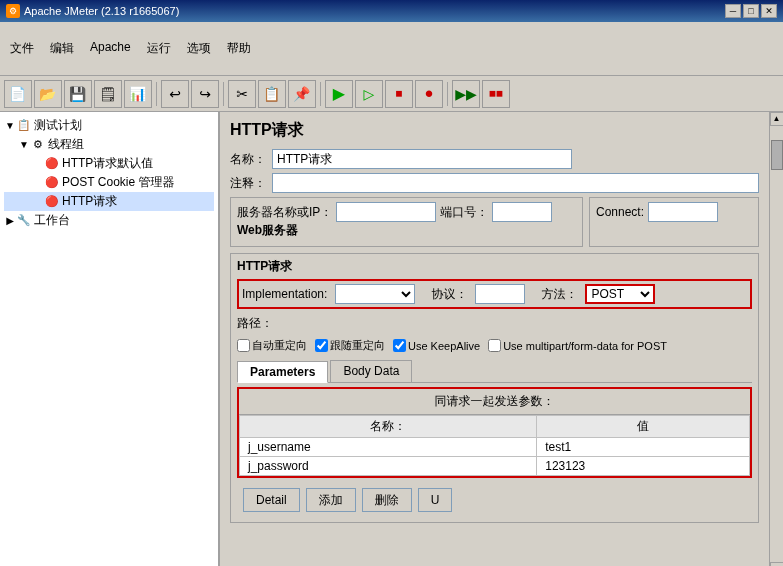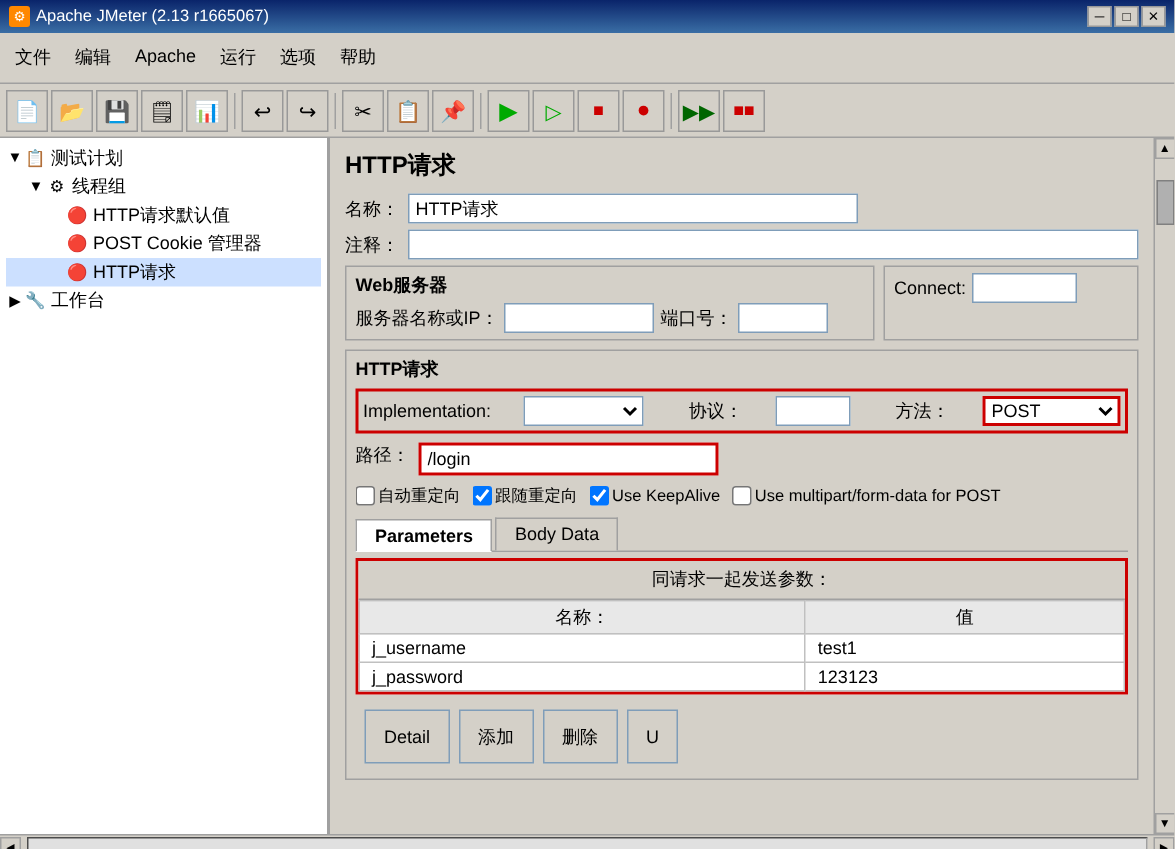--- a/index.html
+++ b/index.html
@@ -17,21 +17,21 @@
     }
     .titlebar-left { display: flex; align-items: center; gap: 4px; font-size: 11px; }
     .titlebar-icon { width: 14px; height: 14px; background: #ff8800; border-radius: 2px; display: inline-block; font-size: 9px; color: white; text-align: center; line-height: 14px; }
     .titlebar-controls { display: flex; gap: 2px; }
     .titlebar-btn { width: 16px; height: 14px; background: #d4d0c8; border: 1px solid #999; font-size: 9px; text-align: center; line-height: 12px; cursor: pointer; color: black; }
 
     
     .menubar {
       background: #d4d0c8;
       border-bottom: 1px solid #a0a0a0;
-      padding: 6px 4px;
+      padding: 16px 4px;
       display: flex;
       gap: 4px;
       font-size: 12px;
     }
     .menubar-item { padding: 2px 6px; cursor: pointer; }
 
     
     .toolbar {
       background: #d4d0c8;
       border-bottom: 1px solid #a0a0a0;
@@ -103,21 +103,21 @@
       border: 1px solid #7f9db9;
       background: white;
       padding: 2px 4px;
       font-size: 12px;
       height: 20px;
       font-family: inherit;
     }
     .form-input-wide { flex: 1; }
 
     
-    .highlight-red { border: 2px solid #cc0000 !important; justify-content: space-between; }
+    .highlight-red { border: 2px solid #cc0000 !important; }
 
     
     .impl-row {
       display: flex;
       align-items: center;
       gap: 8px;
       padding: 2px 0;
     }
     .combo-select {
       border: 1px solid #7f9db9;
@@ -215,21 +215,21 @@
       background: #d4d0c8;
       align-items: center;
     }
     .action-btn {
       padding: 3px 12px;
       background: #d4d0c8;
       border: 1px solid #7f9db9;
       cursor: pointer;
       font-size: 12px;
       font-family: inherit;
-      height: 36px;
+      height: 24px;
     }
 
     
     .scrollbar-area {
       height: 16px;
       background: #d4d0c8;
       border-top: 1px solid #a0a0a0;
       display: flex;
       align-items: center;
     }
@@ -372,27 +372,27 @@
       <input class="form-input" style="width: 300px;" value="HTTP请求">
     </div>
 
     <div class="form-row">
       <span class="form-label">注释：</span>
       <input class="form-input form-input-wide" value="" style="">
     </div>
 
     <div style="display:flex; gap:6px; margin: 2px 6px 4px 6px;">
       <div style="flex:1; border:1px solid #a0a0a0; padding:4px 6px;">
-        <div style="font-weight:bold; margin-bottom:3px;">Web服务器</div>
         <div style="display:flex; align-items:center; gap:4px;">
           <span>服务器名称或IP：</span>
           <input class="form-input" style="width: 100px;" value="">
           <span>端口号：</span>
           <input class="form-input" style="width: 60px;" value="">
         </div>
+        <div style="font-weight:bold; margin-bottom:3px;">Web服务器</div>
       </div>
       <div style="min-width:170px; border:1px solid #a0a0a0; padding:4px 6px;">
         <div style="display:flex; align-items:center; gap:4px;">
           <span>Connect:</span>
           <input class="form-input" style="width: 70px;" value="">
         </div>
       </div>
     </div>
 
     <div style="border:1px solid #a0a0a0; margin: 2px 6px 4px 6px; padding:4px 6px;">
@@ -401,31 +401,30 @@
       <div class="impl-row highlight-red" style="border:2px solid #cc0000; padding:3px; margin-bottom:3px;">
         <span>Implementation:</span>
         <select class="combo-select" style="width:80px;">
           <option></option>
           <option>HttpClient4</option>
           <option>Java</option>
         </select>
         <span style="margin-left:8px;">协议：</span>
         <input class="form-input" style="width: 50px;" value="">
         <span style="margin-left:8px;">方法：</span>
-        <select class="combo-select highlight-red" style="width:92px; border:2px solid #cc0000;">
+        <select class="combo-select highlight-red" style="width:70px; border:2px solid #cc0000;">
           <option>POST</option>
           <option>GET</option>
           <option>PUT</option>
           <option>DELETE</option>
         </select>
       </div>
 
       <div class="path-row">
         <span>路径：</span>
-        <input class="path-input" value="/login" style="">
       </div>
 
       <div class="checkbox-row">
         <label>
           <input type="checkbox" style="">
           <span>自动重定向</span>
         </label>
         <label>
           <input type="checkbox" checked="" style="">
           <span>跟随重定向</span>

